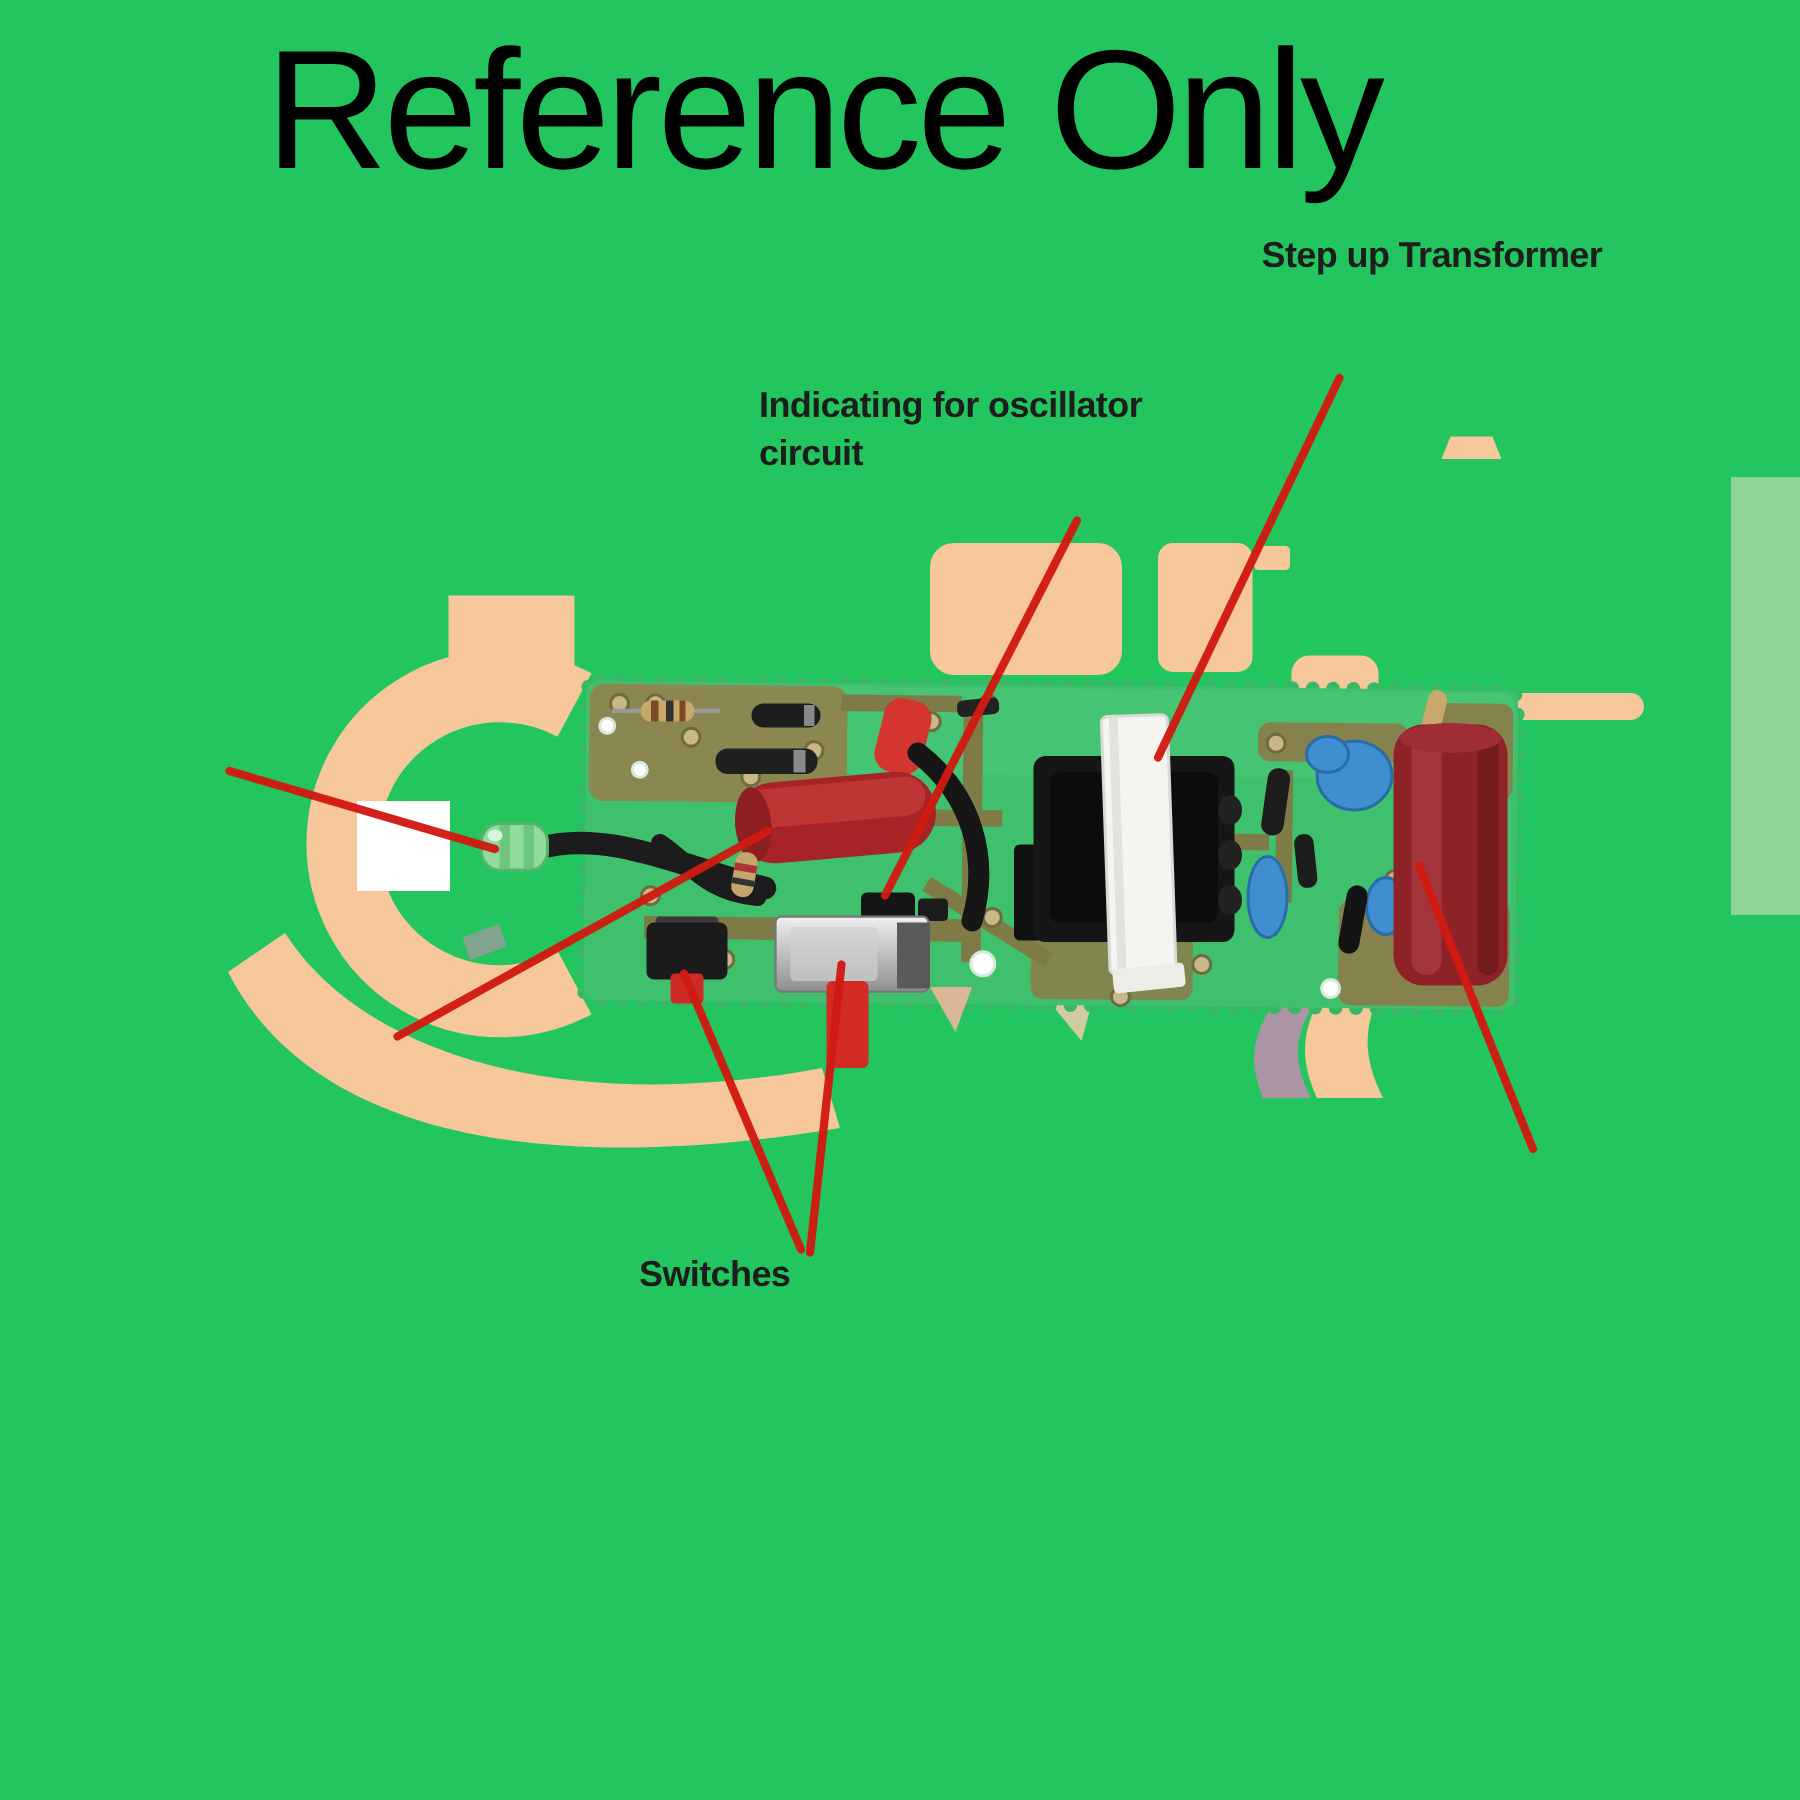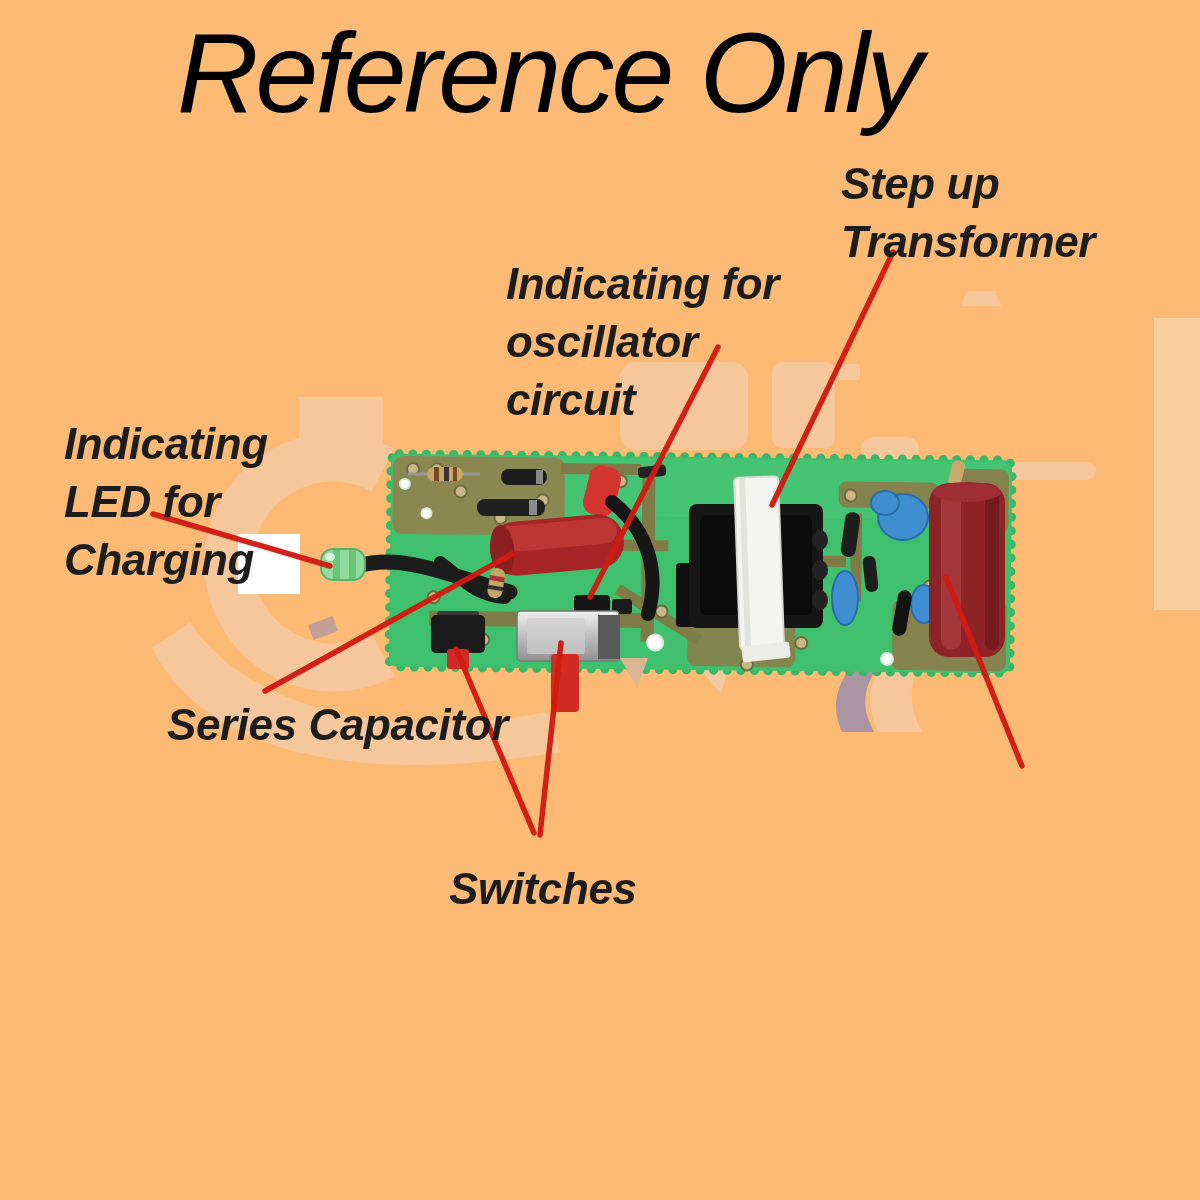--- a/index.html
+++ b/index.html
@@ -1,28 +1,28 @@
 <!DOCTYPE html>
 <html><head>
 <meta charset="utf-8">
 <style>
   html,body{margin:0;padding:0;background:#fff;}
-  #screen{position:relative;width:1200px;height:1200px;background:#fdba74;overflow:hidden;
-          font-family:"Liberation Sans",sans-serif;font-style:italic;}
+  #screen{position:relative;width:1200px;height:1200px;background:#22c55e;overflow:hidden;
+          font-family:"Liberation Sans",sans-serif;}
   .art{position:absolute;left:0;top:0;width:1200px;height:1200px;}
   .title{position:absolute;left:177px;top:14px;font-family:"Liberation Sans",sans-serif;
          font-size:113px;font-weight:400;letter-spacing:-3px;color:#000;line-height:1.05;
          white-space:nowrap;}
   .label{position:absolute;font-family:"Liberation Sans",sans-serif;font-weight:700;
-         font-size:44px;line-height:1.32;letter-spacing:-0.4px;color:#1d1d1d;}
+         font-size:24px;line-height:1.32;letter-spacing:-0.4px;color:#1d1d1d;}
   .lbl-indicating{left:64px;top:415px;width:285px;}
   .lbl-transistor{left:506px;top:255px;width:285px;}
   .lbl-stepup{left:841px;top:155px;width:240px;}
   .lbl-series{left:167px;top:696px;width:430px;white-space:nowrap;}
-  .lbl-switches{left:449px;top:834px;width:220px;margin-top:26px;}
+  .lbl-switches{left:426px;top:834px;width:220px;}
   .lbl-output{left:931px;top:774px;width:185px;}
 </style>
 </head>
 <body>
 
 <div id="screen">
 
   <svg class="art" viewBox="0 0 1200 1200">
     <defs>
       <linearGradient id="metal" x1="0" y1="0" x2="0" y2="1">
@@ -188,23 +188,21 @@
       <line x1="718" y1="347" x2="590" y2="597"></line>
       <line x1="893" y1="252" x2="772" y2="505"></line>
       <line x1="946" y1="577" x2="1022" y2="766"></line>
       <line x1="534" y1="833" x2="456" y2="649"></line>
       <line x1="540" y1="835" x2="561" y2="643"></line>
     </g>
   </svg>
 
   <div class="title">Reference Only</div>
 
-  <div class="label lbl-indicating">Indicating LED for Charging</div>
-
-  <div class="label lbl-series">Series Capacitor</div>
+
 
   <div class="label lbl-transistor">Indicating for oscillator circuit</div>
 
   <div class="label lbl-stepup">Step up Transformer</div>
 
   <div class="label lbl-switches">Switches</div>
 
 </div>
 
 </body></html>

